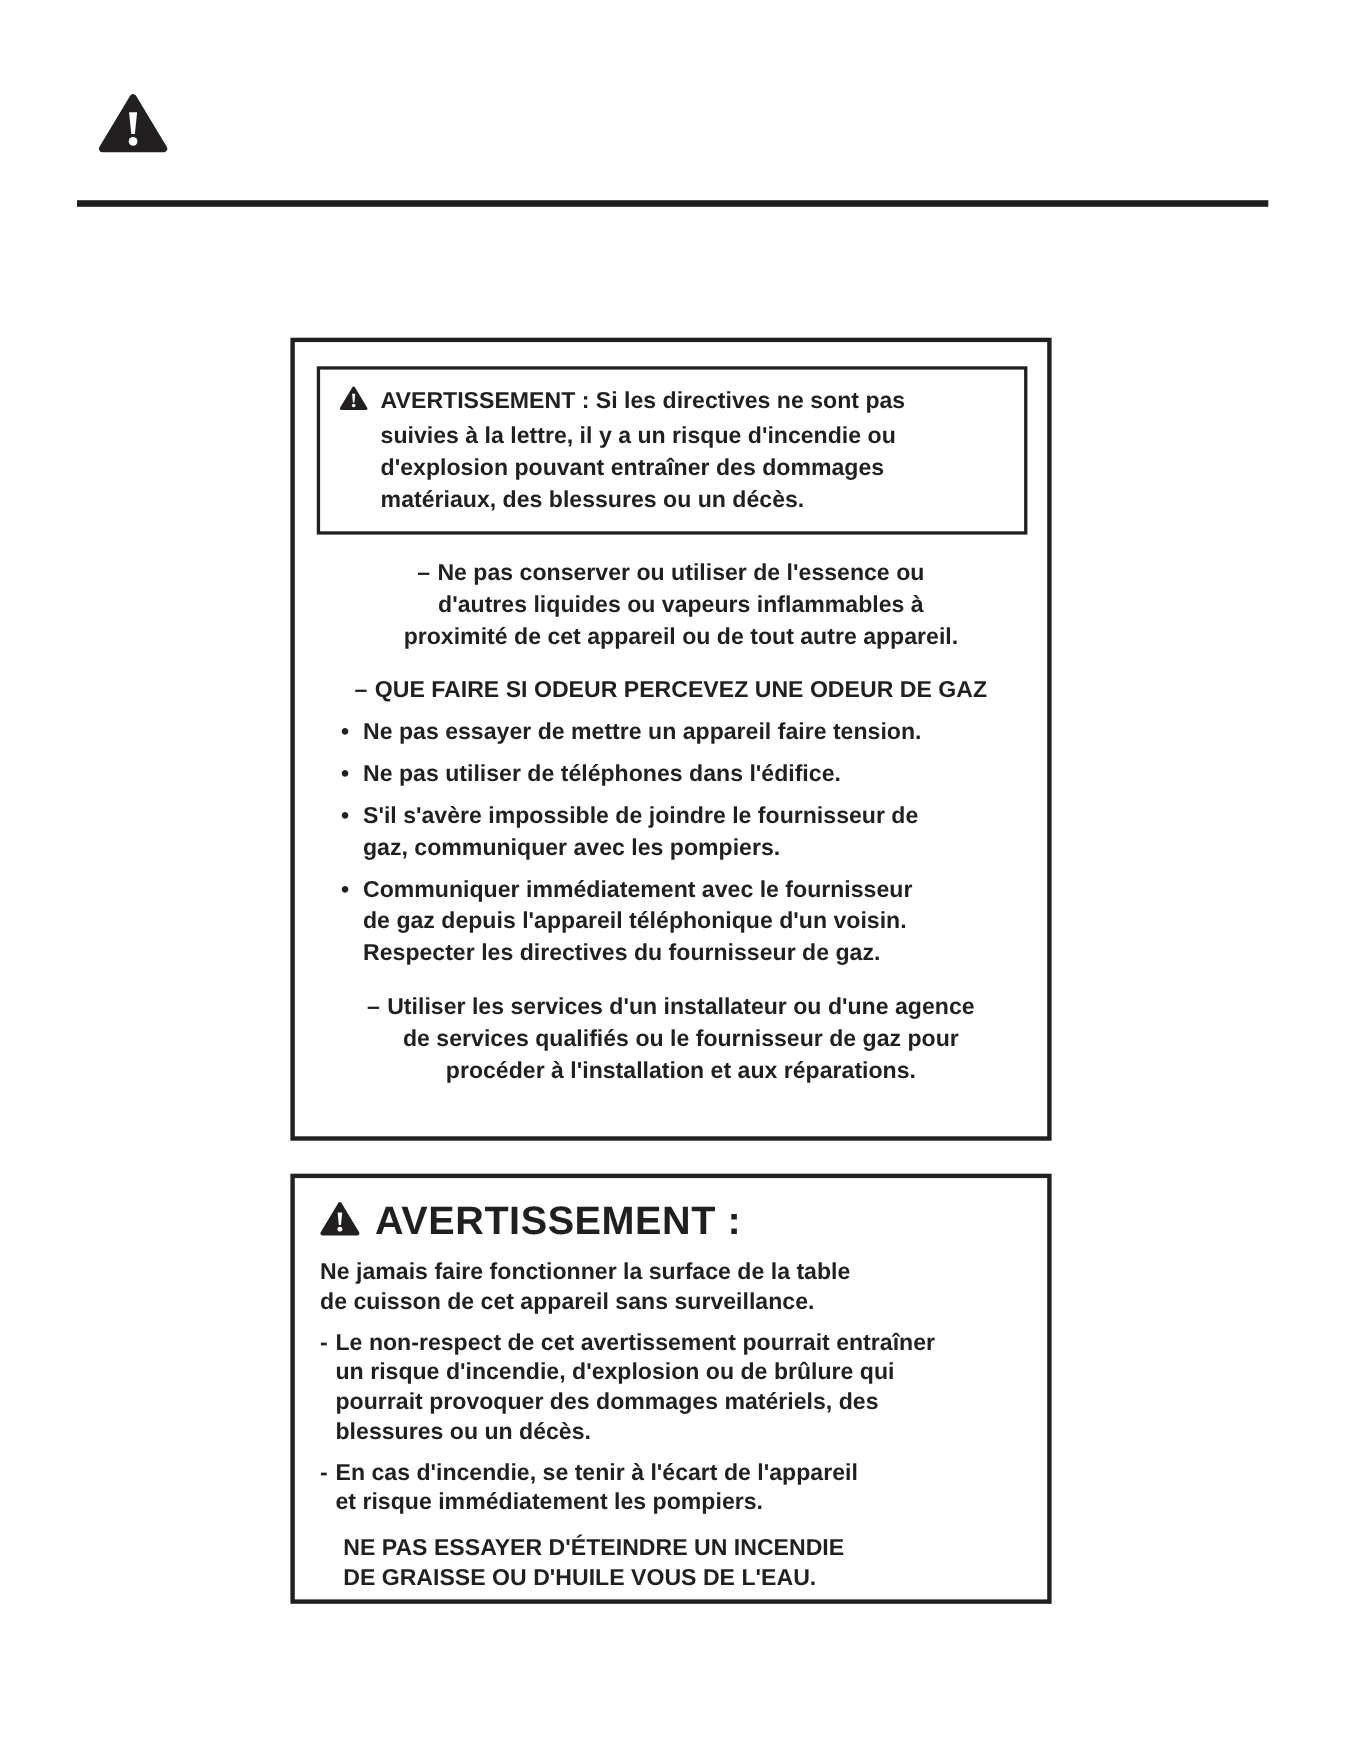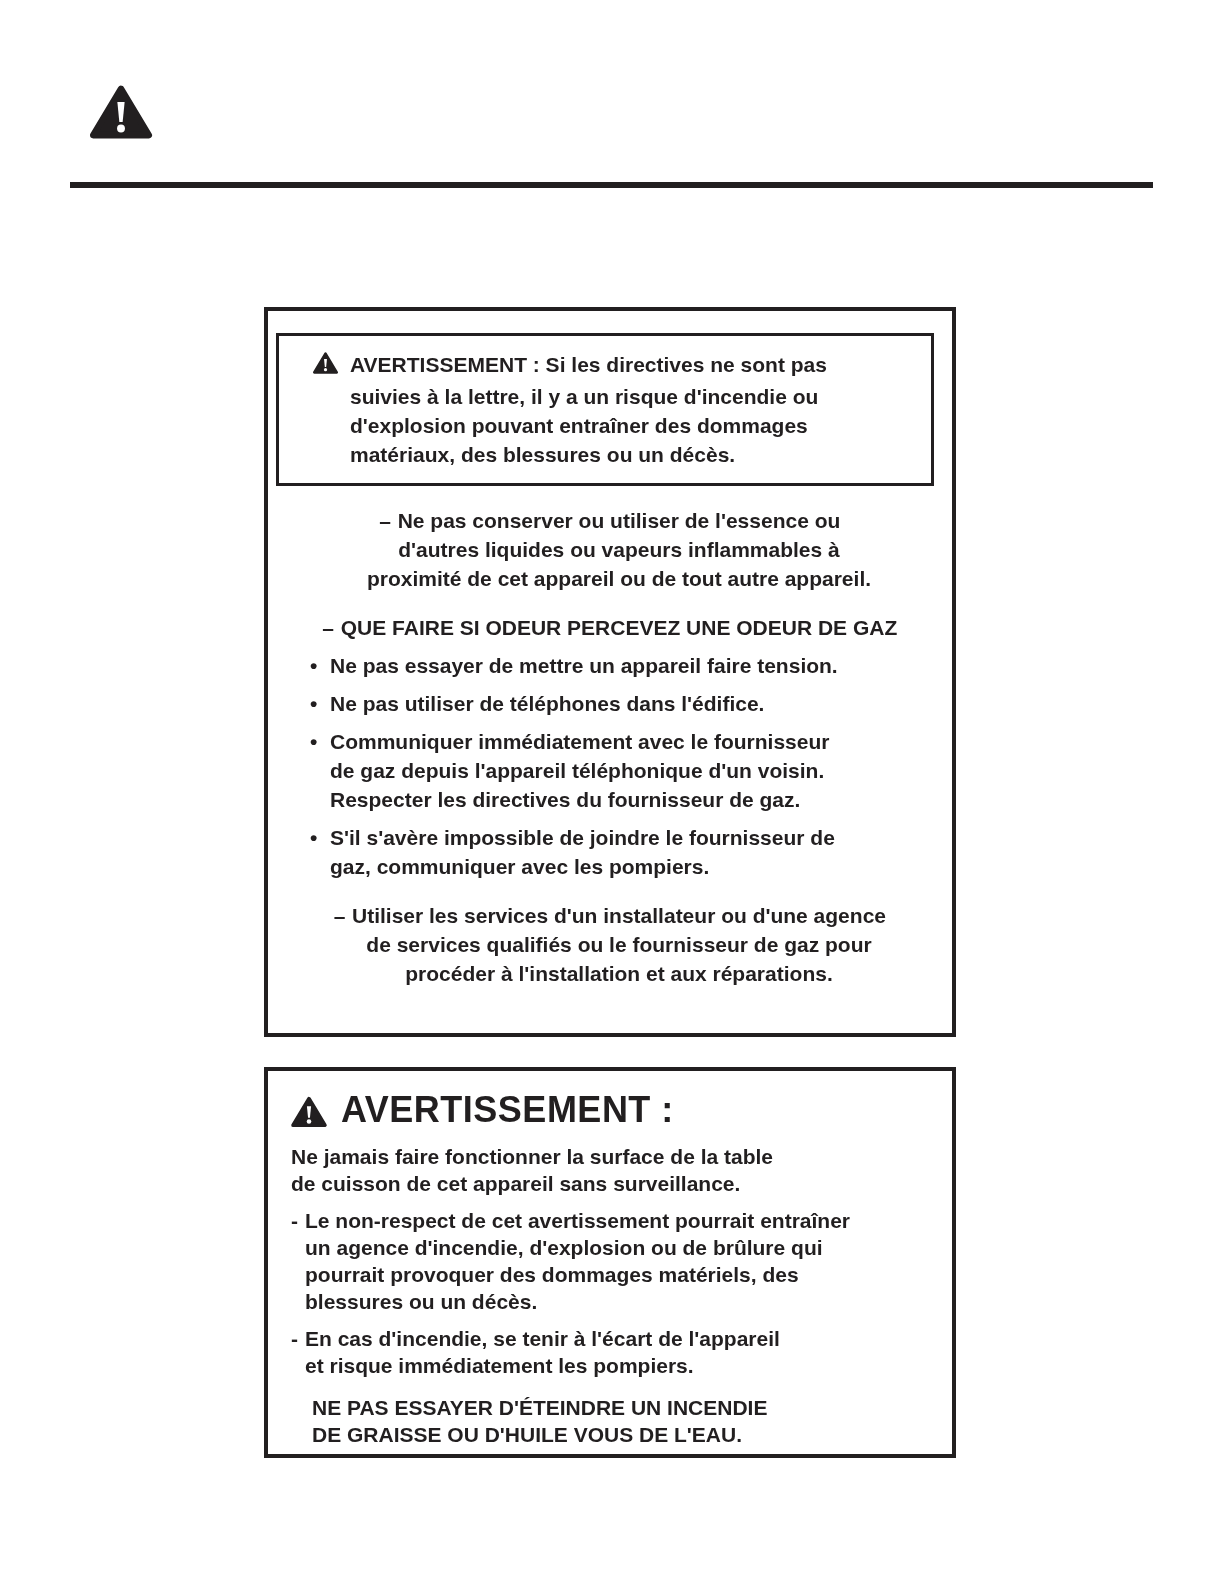--- a/index.html
+++ b/index.html
@@ -22,23 +22,23 @@
     left: 264px;
     width: 692px;
     border: 4px solid var(--ink);
     box-sizing: border-box;
     background: #ffffff;
   }
   .box1 { top: 307px; height: 730px; }
   .box2 { top: 1067px; height: 391px; }
 
   .inner-box {
-    margin: 22px 18px 0 8px;
+    margin: 22px 18px 0 20px;
     border: 3px solid var(--ink);
-    padding: 14px 14px 14px 33px;
+    padding: 14px 14px 14px 17px;
   }
   .statement {
     margin: 0;
     font-size: 21px;
     line-height: 29px;
     padding-left: 38px;
     text-indent: -38px;
     white-space: pre-line;
   }
   .tri-sm { display: inline-block; width: 38px; text-indent: 0; vertical-align: -3px; }
@@ -60,21 +60,21 @@
     padding-left: 20px;
     text-indent: -20px;
     white-space: pre-line;
   }
   .first-after-box { margin-top: 20px; }
   .marker { display: inline-block; text-indent: 0; }
   .marker-dash { width: 25px; }
   .marker-bullet { width: 20px; }
   .marker-hyphen { width: 14px; }
 
-  .b2-title-row { display: flex; align-items: flex-end; margin: 20px 0 0 22px; }
+  .b2-title-row { display: flex; align-items: flex-start; margin: 20px 0 0 22px; }
   .b2-title-row .tri-lg { width: 38px; height: 34px; margin-right: 13px; flex: 0 0 auto; }
   .b2-title { font-size: 36px; line-height: 38px; letter-spacing: 0.5px; }
   .b2-intro {
     margin: 14px 24px 0 23px;
     font-size: 21px;
     line-height: 27px;
     white-space: pre-line;
   }
   .b2-item {
     margin: 10px 24px 0 23px;
@@ -120,25 +120,25 @@
     </div>
 
     <p class="b1-item first-after-box"><span class="marker marker-dash">–</span><span>Ne pas conserver ou utiliser de l'essence ou
 d'autres liquides ou vapeurs inflammables à
 proximité de cet appareil ou de tout autre appareil.</span></p>
 
     <p class="b1-item"><span class="marker marker-dash">–</span><span>QUE FAIRE SI ODEUR PERCEVEZ UNE ODEUR DE GAZ</span></p>
 
     <p class="b1-bullet"><span class="marker marker-bullet">•</span><span>Ne pas essayer de mettre un appareil faire tension.</span></p>
     <p class="b1-bullet"><span class="marker marker-bullet">•</span><span>Ne pas utiliser de téléphones dans l'édifice.</span></p>
+    <p class="b1-bullet"><span class="marker marker-bullet">•</span><span>S'il s'avère impossible de joindre le fournisseur de
+gaz, communiquer avec les pompiers.</span></p>
     <p class="b1-bullet"><span class="marker marker-bullet">•</span><span>Communiquer immédiatement avec le fournisseur
 de gaz depuis l'appareil téléphonique d'un voisin.
 Respecter les directives du fournisseur de gaz.</span></p>
-    <p class="b1-bullet"><span class="marker marker-bullet">•</span><span>S'il s'avère impossible de joindre le fournisseur de
-gaz, communiquer avec les pompiers.</span></p>
 
     <p class="b1-item"><span class="marker marker-dash">–</span><span>Utiliser les services d'un installateur ou d'une agence
 de services qualifiés ou le fournisseur de gaz pour
 procéder à l'installation et aux réparations.</span></p>
 
   </section>
 
   <section class="box box2">
 
     <div class="b2-title-row">
@@ -147,21 +147,21 @@
         <polygon points="44.5,30 55.5,30 52.5,60 47.5,60" fill="#ffffff"></polygon>
         <circle cx="50" cy="70" r="6" fill="#ffffff"></circle>
       </svg>
       <span class="b2-title">AVERTISSEMENT :</span>
     </div>
 
     <p class="b2-intro">Ne jamais faire fonctionner la surface de la table
 de cuisson de cet appareil sans surveillance.</p>
 
     <p class="b2-item"><span class="marker marker-hyphen">-</span><span>Le non-respect de cet avertissement pourrait entraîner
-un agence d'incendie, d'explosion ou de brûlure qui
+un risque d'incendie, d'explosion ou de brûlure qui
 pourrait provoquer des dommages matériels, des
 blessures ou un décès.</span></p>
     <p class="b2-item"><span class="marker marker-hyphen">-</span><span>En cas d'incendie, se tenir à l'écart de l'appareil
 et risque immédiatement les pompiers.</span></p>
 
     <p class="b2-footer">NE PAS ESSAYER D'ÉTEINDRE UN INCENDIE
 DE GRAISSE OU D'HUILE VOUS DE L'EAU.</p>
 
   </section>
 

